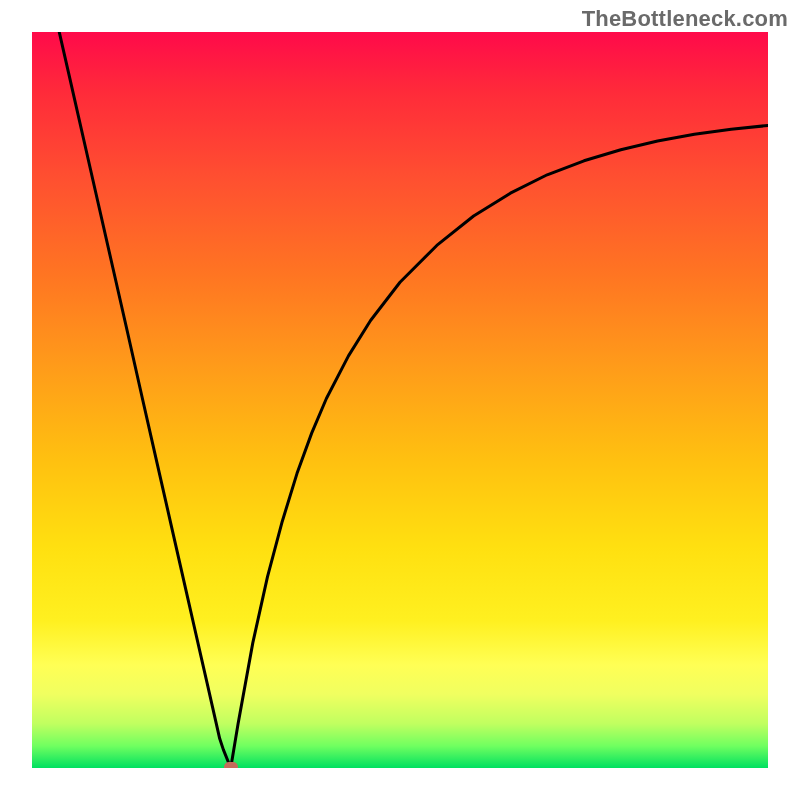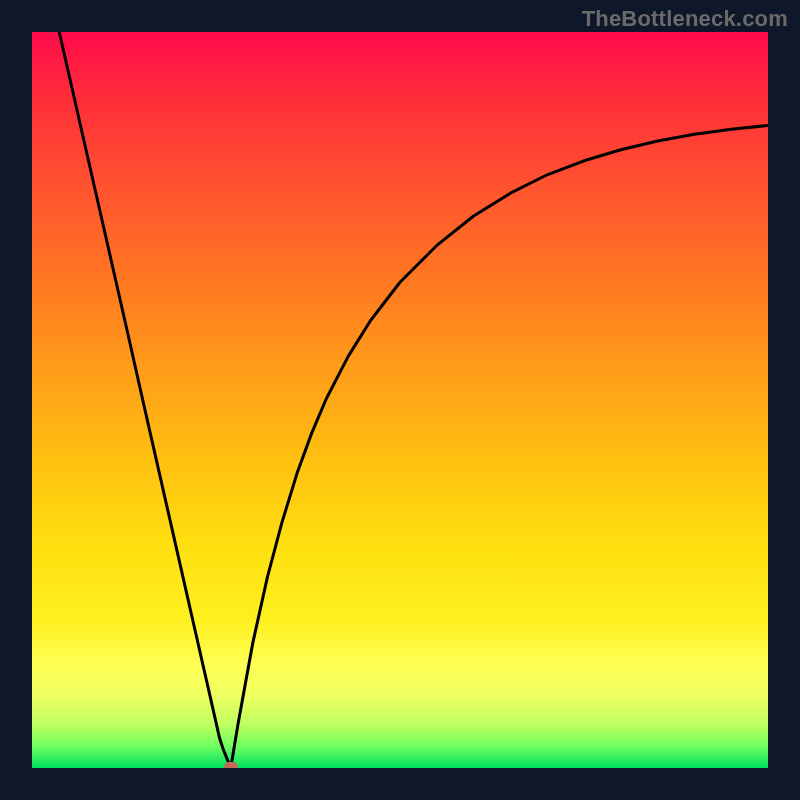--- a/index.html
+++ b/index.html
@@ -7,21 +7,21 @@
     padding: 0;
     width: 800px;
     height: 800px;
     overflow: hidden;
     background: #000;
   }
   .frame {
     position: relative;
     width: 800px;
     height: 800px;
-    background: #0f172a;
+    background: #ffffff;
   }
   .plot {
     position: absolute;
     left: 32px;
     top: 32px;
     width: 736px;
     height: 736px;
     overflow: hidden;
   }
   .gradient {

